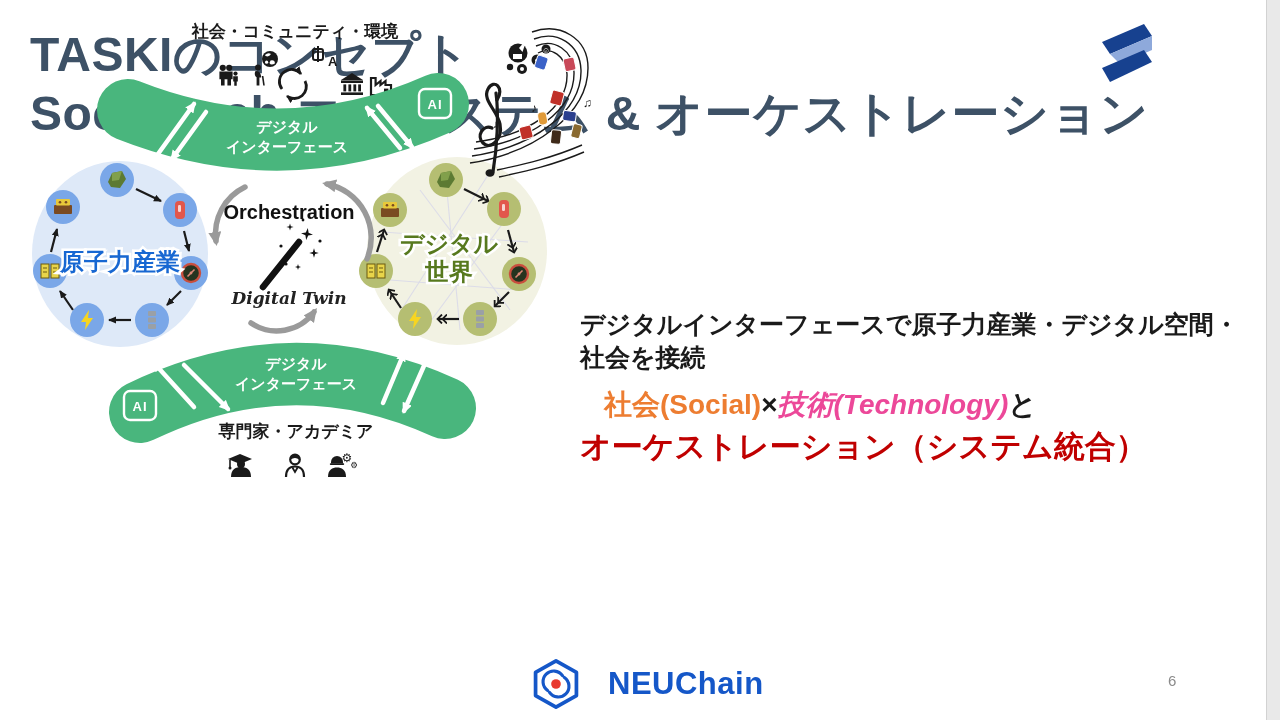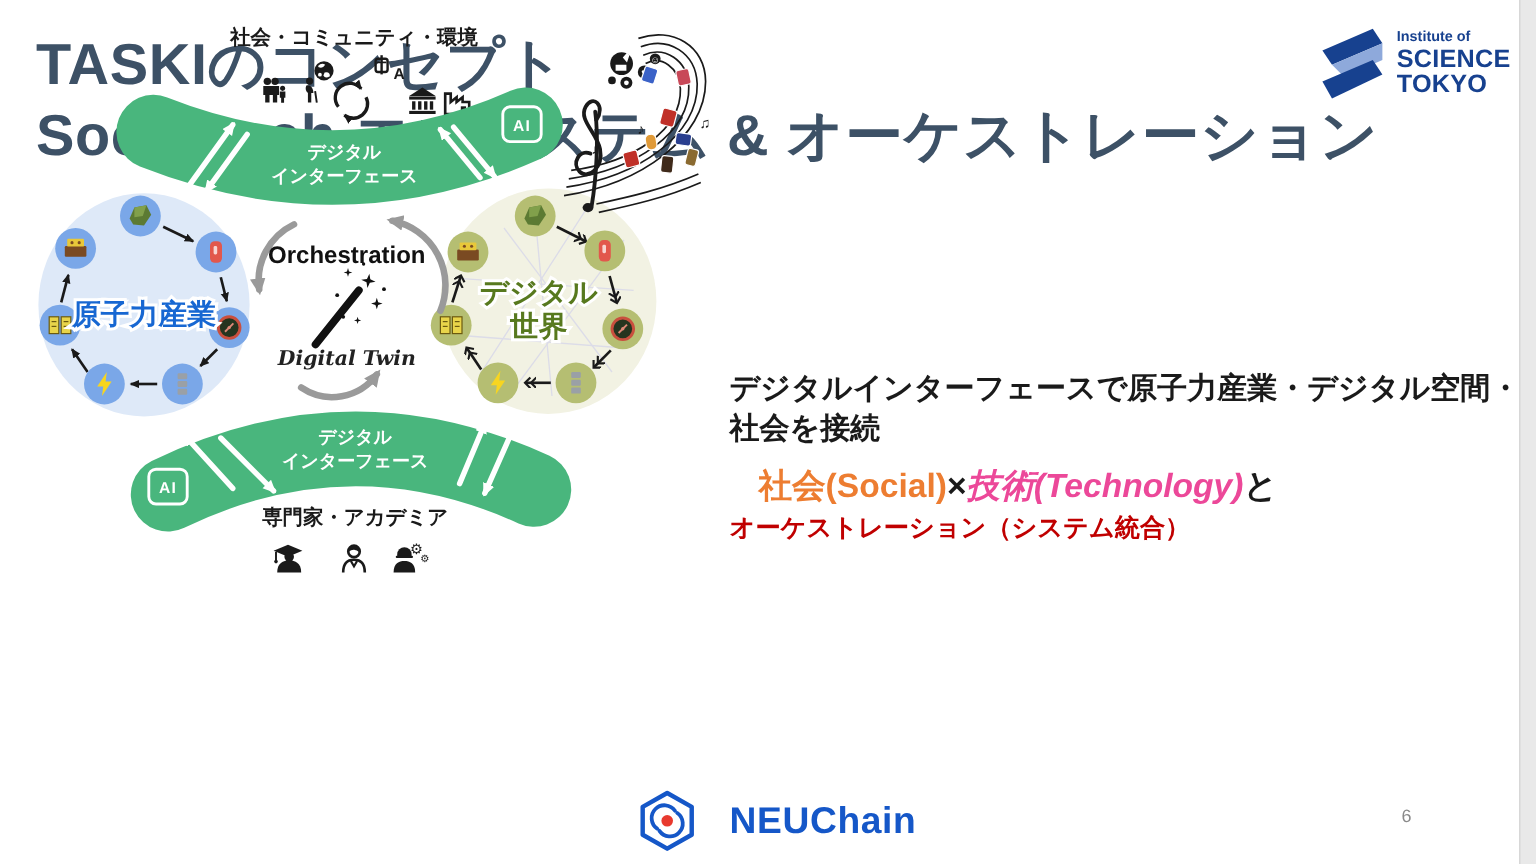--- a/index.html
+++ b/index.html
@@ -7,24 +7,24 @@
     position:relative;width:1280px;height:720px;background:#ffffff;
     font-family:"Liberation Sans",sans-serif;overflow:hidden;
   }
   .edge-strip{position:absolute;top:0;right:0;width:13px;height:720px;background:#e9e9e9;border-left:1px solid #d2d2d2;}
   .title{position:absolute;left:30px;top:26px;font-weight:700;font-size:48px;line-height:1.22;color:#3D5166;letter-spacing:.5px;}
   .inst-logo{position:absolute;left:1098px;top:20px;display:flex;align-items:center;gap:8px;}
   .inst-text{color:#17418F;line-height:1.02;}
   .inst-pre{font-size:12px;font-weight:700;margin-bottom:2px;}
   .inst-main{font-size:21px;font-weight:800;letter-spacing:.2px;}
   .diagram-svg{position:absolute;left:0;top:0;}
-  .right-text{position:absolute;left:608px;top:308px;width:660px;}
+  .right-text{position:absolute;left:580px;top:308px;width:660px;}
   .rt1{margin:0;font-size:25px;font-weight:700;color:#1a1a1a;line-height:1.3;}
   .rt2{margin:14px 0 0 0;font-size:28px;font-weight:700;line-height:1.25;}
-  .rt3{margin:6px 0 0 0;font-size:21px;font-weight:700;color:#C00000;line-height:1.25;}
+  .rt3{margin:6px 0 0 0;font-size:31px;font-weight:700;color:#C00000;line-height:1.25;}
   .c-orange{color:#ED7D31;margin-left:24px;}
   .c-black{color:#1a1a1a;}
   .c-blue{color:#ec4899;font-style:italic;}
   .footer-logo{position:absolute;left:530px;top:658px;display:flex;align-items:center;gap:26px;}
   .neuchain-text{font-size:31px;font-weight:700;color:#1557C8;letter-spacing:.5px;}
   .page-number{position:absolute;left:1168px;top:672px;font-size:15px;color:#8a8a8a;}
   svg text{font-family:"Liberation Sans",sans-serif;}
   .serif-it{font-family:"DejaVu Serif",serif;font-style:italic;font-weight:700;}
 </style>
 </head>
@@ -36,25 +36,20 @@
     <div>TASKIのコンセプト</div>
     <div>Socio-tech エコシステム &amp; オーケストレーション</div>
   </div>
 
   <div class="inst-logo">
     <svg width="58" height="66" viewBox="0 0 58 66">
       <path d="M4,22 L46,4 L54,16 L12,34 Z" fill="#17418F"></path>
       <path d="M12,34 L54,16 L54,30 L22,44 Z" fill="#8EA9DB"></path>
       <path d="M4,48 L46,30 L54,42 L12,62 Z" fill="#17418F"></path>
     </svg>
-    <div class="inst-text">
-      <div class="inst-pre">Institute of</div>
-      <div class="inst-main">SCIENCE</div>
-      <div class="inst-main">TOKYO</div>
-    </div>
   </div>
 
   <svg class="diagram-svg" width="640" height="580" viewBox="0 140 640 580">
     <defs>
       <marker id="mb" markerWidth="10" markerHeight="9" refX="7" refY="3.5" orient="auto" markerUnits="userSpaceOnUse">
         <path d="M0,0 L8,3.5 L0,7 Z" fill="#1a1a1a"></path>
       </marker>
       <marker id="mbd" markerWidth="12" markerHeight="10" refX="9" refY="4.5" orient="auto" markerUnits="userSpaceOnUse">
         <path d="M0,0 L4.5,4.5 L0,9 M5,0 L9.5,4.5 L5,9" stroke="#1a1a1a" stroke-width="1.8" fill="none"></path>
       </marker>

